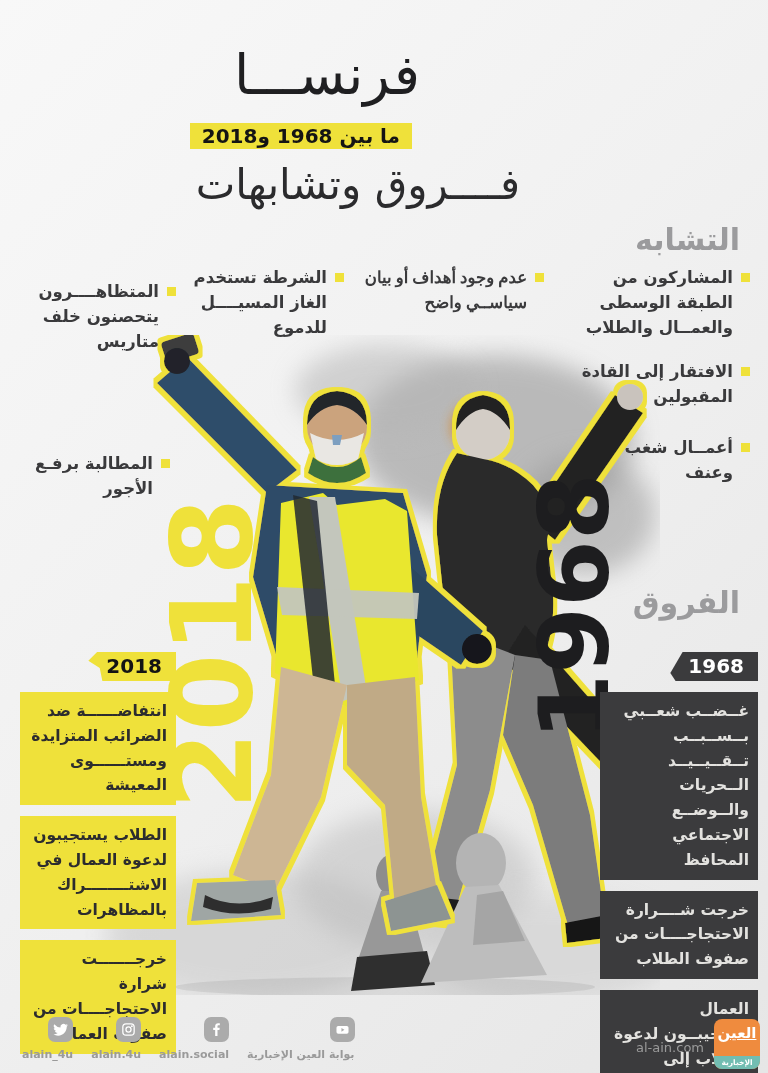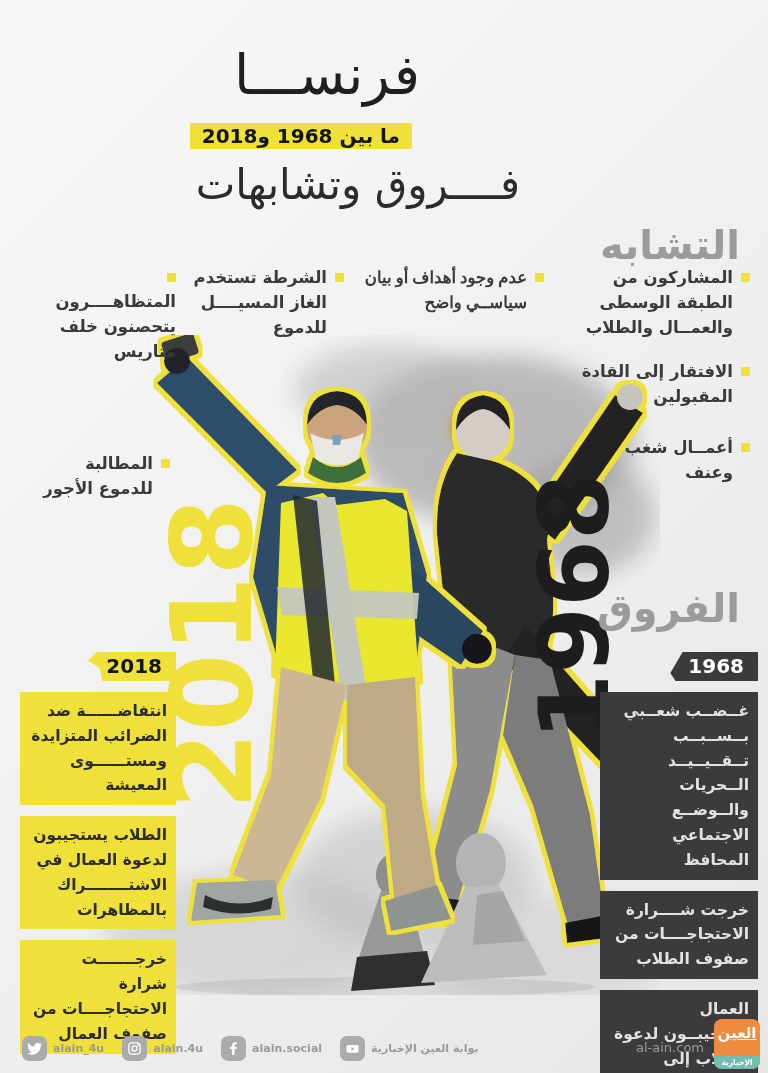--- a/index.html
+++ b/index.html
@@ -8,21 +8,21 @@
     background:linear-gradient(135deg,#f8f8f8 0%,#f1f1f1 45%,#e6e6e6 100%);
     font-family:"DejaVu Sans",sans-serif;
   }
   
   .t-protests{position:absolute;top:56px;right:106px;font-size:72px;font-weight:bold;color:#1f1f21;line-height:1;}
   .t-country{position:absolute;top:48px;right:348px;font-size:55px;font-weight:normal;color:#1f1f21;line-height:1;}
   .t-highlight{position:absolute;top:123px;right:356px;background:#efe13a;color:#141414;
     font-size:20px;font-weight:bold;padding:1px 12px;direction:rtl;white-space:nowrap;}
   .t-sub{position:absolute;top:160px;right:248px;font-size:42px;color:#2b2b2d;direction:rtl;white-space:nowrap;}
   
-  .sec-h{position:absolute;color:#9b9b9d;font-weight:bold;font-size:40px;direction:rtl;z-index:4;}
+  .sec-h{position:absolute;color:#9b9b9d;font-weight:bold;font-size:30px;direction:rtl;z-index:4;}
   
   .sim{position:absolute;display:flex;gap:8px;direction:rtl;text-align:right;
     font-weight:bold;font-size:16.5px;line-height:1.5;color:#3a3a3c;z-index:4;}
   .sim .sq{flex:0 0 auto;width:9px;height:9px;background:#efe13a;margin-top:7px;}
   
   .year-v{position:absolute;font-weight:bold;text-align:center;transform:rotate(-90deg);white-space:nowrap;}
   .y2018{width:270px;height:125px;left:77px;top:612px;font-size:112px;line-height:125px;color:#efe13a;z-index:1;}
   .y1968{width:230px;height:105px;left:460px;top:573px;font-size:96px;line-height:105px;color:#1d1d1f;z-index:3;}
   
   .photo{position:absolute;left:85px;top:335px;width:575px;height:660px;z-index:2;}
@@ -32,21 +32,21 @@
   .col18{top:652px;left:20px;width:156px;}
   .tag{font-size:20px;font-weight:bold;padding:2px 14px 3px 18px;line-height:1.2;}
   .tag68{background:#3b3b3d;color:#fff;clip-path:polygon(0 72%,14% 0,100% 0,100% 100%,6% 100%);}
   .tag18{background:#efe13a;color:#141414;clip-path:polygon(0 30%,10% 0,100% 0,100% 100%,16% 100%,13% 55%);}
   .dbox{width:100%;box-sizing:border-box;padding:7px 9px;font-size:15.5px;font-weight:bold;
     line-height:1.6;text-align:right;direction:rtl;}
   .box68{background:#3b3b3d;color:#e3e2df;}
   .box18{background:#efe13a;color:#2c2c2e;}
   
   .social{position:absolute;left:22px;bottom:12px;display:flex;gap:18px;align-items:center;z-index:5;}
-  .soc-item{display:flex;gap:6px;align-items:center;cursor:pointer;}
+  .soc-item{display:flex;gap:6px;align-items:flex-end;cursor:pointer;flex-direction:column;}
   .soc-ic{width:25px;height:25px;background:#ababab;border-radius:7px;display:flex;align-items:center;justify-content:center;}
   .soc-ic svg{width:17px;height:17px;display:block;}
   .soc-label{color:#9a9a9a;font-size:11px;font-weight:bold;}
   .site{position:absolute;right:64px;bottom:18px;color:#9a9a9a;font-size:13px;z-index:5;cursor:pointer;}
   .logo{position:absolute;right:8px;bottom:4px;width:46px;height:50px;background:#ef8b3e;border-radius:8px;z-index:5;}
   .logo .ar{position:absolute;top:5px;left:0;right:0;text-align:center;color:#fff;font-weight:bold;font-size:15px;text-decoration:underline;}
   .logo .sub{position:absolute;bottom:0;left:0;right:0;height:13px;background:#72bdb2;border-radius:0 0 8px 8px;
     color:#fff;font-size:7.5px;text-align:center;line-height:13px;font-weight:bold;}
 </style>
 </head>
@@ -65,35 +65,35 @@
     <span>المشاركون من الطبقة الوسطى والعمــال والطلاب</span>
   </div>
   <div class="sim" style="top:266px;right:224px;width:186px;font-family:Liberation Serif, serif;">
     <span class="sq"></span>
     <span>عدم وجود أهداف أو بيان سياســي واضح</span>
   </div>
   <div class="sim" style="top:266px;right:424px;width:162px;">
     <span class="sq"></span>
     <span>الشرطة تستخدم الغاز المسيــــل للدموع</span>
   </div>
-  <div class="sim" style="top:266px;left:28px;width:148px;flex-direction:column;">
+  <div class="sim" style="top:280px;left:28px;width:148px;">
     <span class="sq"></span>
     <span>المتظاهــــرون يتحصنون خلف متاريس</span>
   </div>
   <div class="sim" style="top:360px;right:18px;width:196px;">
     <span class="sq"></span>
     <span>الافتقار إلى القادة المقبولين</span>
   </div>
   <div class="sim" style="top:436px;right:18px;width:160px;">
     <span class="sq"></span>
     <span>أعمــال شغب وعنف</span>
   </div>
   <div class="sim" style="top:452px;left:28px;width:142px;">
     <span class="sq"></span>
-    <span>المطالبة للدموع الأجور</span>
+    <span>المطالبة برفـع الأجور</span>
   </div>
 
   <div class="year-v y2018">2018</div>
   <div class="year-v y1968">1968</div>
 
   <svg class="photo" viewBox="0 0 575 660" xmlns="http://www.w3.org/2000/svg">
     <defs>
       <filter id="fblur" x="-60%" y="-60%" width="220%" height="220%">
           <feGaussianBlur stdDeviation="12"></feGaussianBlur>
         </filter>

